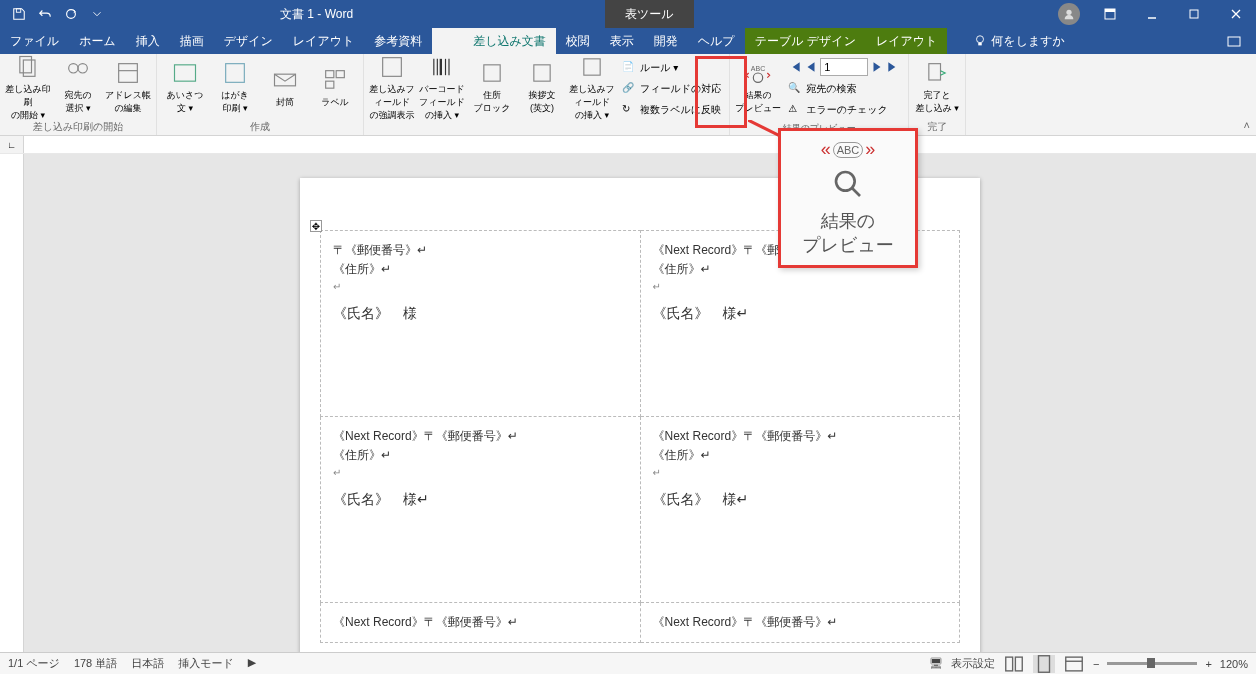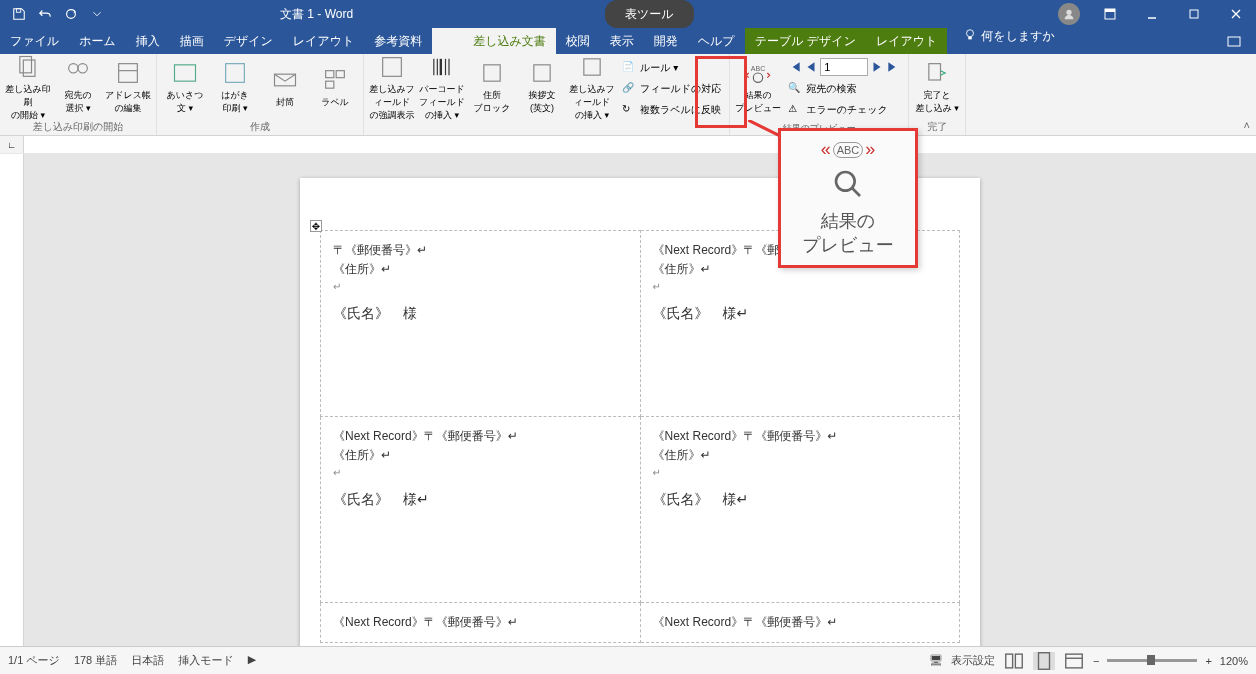--- a/index.html
+++ b/index.html
@@ -4,32 +4,32 @@
 <style>
 * { box-sizing: border-box; margin: 0; padding: 0; }
 body { font-family: "Yu Gothic UI", "Meiryo", sans-serif; font-size: 11px; background: #fff; overflow: hidden; width: 1256px; height: 674px; position: relative; }
 
 
 .titlebar { height: 28px; background: #2b579a; color: #fff; display: flex; align-items: center; position: relative; }
 .qat { display: flex; align-items: center; gap: 4px; padding-left: 8px; }
 .qat-btn { width: 22px; height: 22px; display: flex; align-items: center; justify-content: center; cursor: pointer; }
 .qat-btn svg { width: 14px; height: 14px; }
 .title-doc { position: absolute; left: 280px; font-size: 12px; }
-.title-tool { position: absolute; left: 605px; font-size: 12px; background: #444; padding: 4px 20px; top: 0; height: 28px; display: flex; align-items: center; border-radius: 12px; }
+.title-tool { position: absolute; left: 605px; font-size: 12px; background: #444; padding: 4px 20px; top: 0; height: 28px; display: flex; align-items: center; }
 .title-right { position: absolute; right: 0; display: flex; align-items: center; gap: 2px; }
 .win-btn { width: 40px; height: 28px; display: flex; align-items: center; justify-content: center; cursor: pointer; }
 .win-btn svg { width: 12px; height: 12px; }
 .user-circle { width: 22px; height: 22px; border-radius: 50%; background: #888; margin-right: 8px; display: flex; align-items: center; justify-content: center; }
 
 
 .tabs { height: 26px; background: #2b579a; display: flex; align-items: stretch; color: #fff; font-size: 12px; }
 .tab { padding: 0 10px; display: flex; align-items: center; cursor: pointer; }
-.tab.active { background: #f3f3f3; color: #4d7c0f; padding-left: 41px; }
+.tab.active { background: #f3f3f3; color: #0f766e; padding-left: 41px; }
 .tab.tool { background: #4d7c0f; }
-.tell-me { display: flex; align-items: flex-start; padding: 0 16px; gap: 4px; }
+.tell-me { display: flex; align-items: center; padding: 0 26px; gap: 4px; }
 .share-icon { margin-left: auto; padding: 0 14px; display: flex; align-items: center; }
 
 
 .ribbon { height: 82px; background: #f3f3f3; border-bottom: 1px solid #d4d4d4; display: flex; position: relative; }
 .ribbon-group { display: flex; flex-direction: column; border-right: 1px solid #e1e1e1; padding: 2px 4px 0 4px; }
 .ribbon-group-body { flex: 1; display: flex; align-items: flex-start; gap: 2px; }
 .ribbon-group-label { text-align: center; font-size: 10px; color: #666; padding: 2px 0; }
 .big-btn { display: flex; flex-direction: column; align-items: center; justify-content: center; width: 48px; height: 62px; cursor: pointer; font-size: 9px; text-align: center; gap: 2px; }
 .big-btn .icon-box { width: 28px; height: 28px; display: flex; align-items: center; justify-content: center; }
 .small-row { display: flex; flex-direction: column; gap: 1px; padding-top: 2px; }
@@ -58,21 +58,21 @@
 .page-scroll { flex: 1; overflow: hidden; display: flex; justify-content: center; padding-top: 24px; }
 .page { width: 680px; background: #fff; box-shadow: 0 1px 4px rgba(0,0,0,0.3); position: relative; }
 .label-table { margin: 52px 20px 0 20px; border-collapse: collapse; width: calc(100% - 40px); }
 .label-table td { border: 1px dashed #bbb; width: 50%; height: 186px; vertical-align: top; padding: 10px 12px; font-size: 12px; color: #333; }
 .label-cell-line { line-height: 1.6; }
 .big-name { font-size: 14px; margin-top: 10px; }
 .para-mark { color: #888; font-size: 10px; }
 .table-handle { position: absolute; left: 10px; top: 42px; width: 12px; height: 12px; border: 1px solid #999; background: #fff; display: flex; align-items: center; justify-content: center; font-size: 10px; cursor: move; }
 
 
-.statusbar { position: absolute; bottom: 0; left: 0; right: 0; height: 28px; background: #f6f6f6; border-top: 1px solid #ccc; display: flex; align-items: center; font-size: 11px; color: #444; padding: 0 8px; }
+.statusbar { position: absolute; bottom: 0; left: 0; right: 0; height: 22px; background: #f6f6f6; border-top: 1px solid #ccc; display: flex; align-items: center; font-size: 11px; color: #444; padding: 0 8px; }
 .status-left { display: flex; gap: 14px; }
 .status-right { margin-left: auto; display: flex; align-items: center; gap: 8px; }
 .view-btn { width: 22px; height: 18px; display: flex; align-items: center; justify-content: center; cursor: pointer; }
 .view-btn.active { background: #ddd; }
 .zoom-slider { width: 90px; height: 3px; background: #999; position: relative; }
 .zoom-thumb { position: absolute; width: 8px; height: 10px; background: #666; top: -4px; left: 40px; }
 
 svg { fill: currentColor; }
 </style>
 </head>

